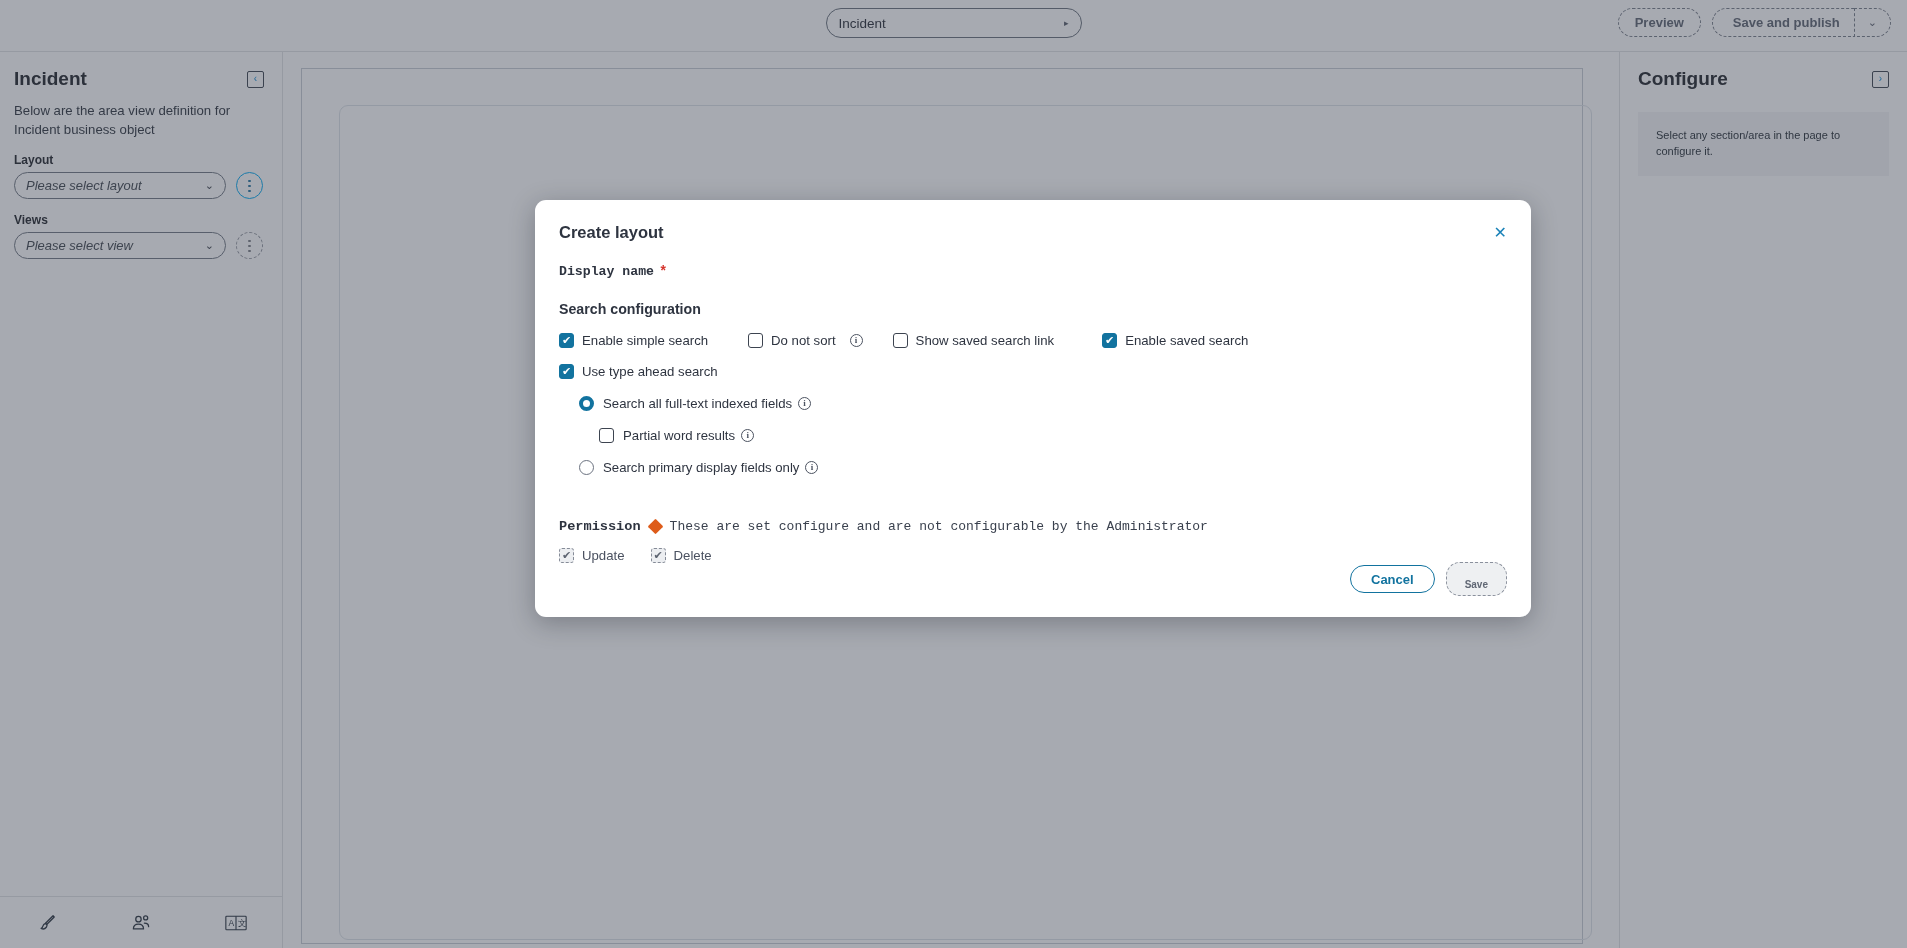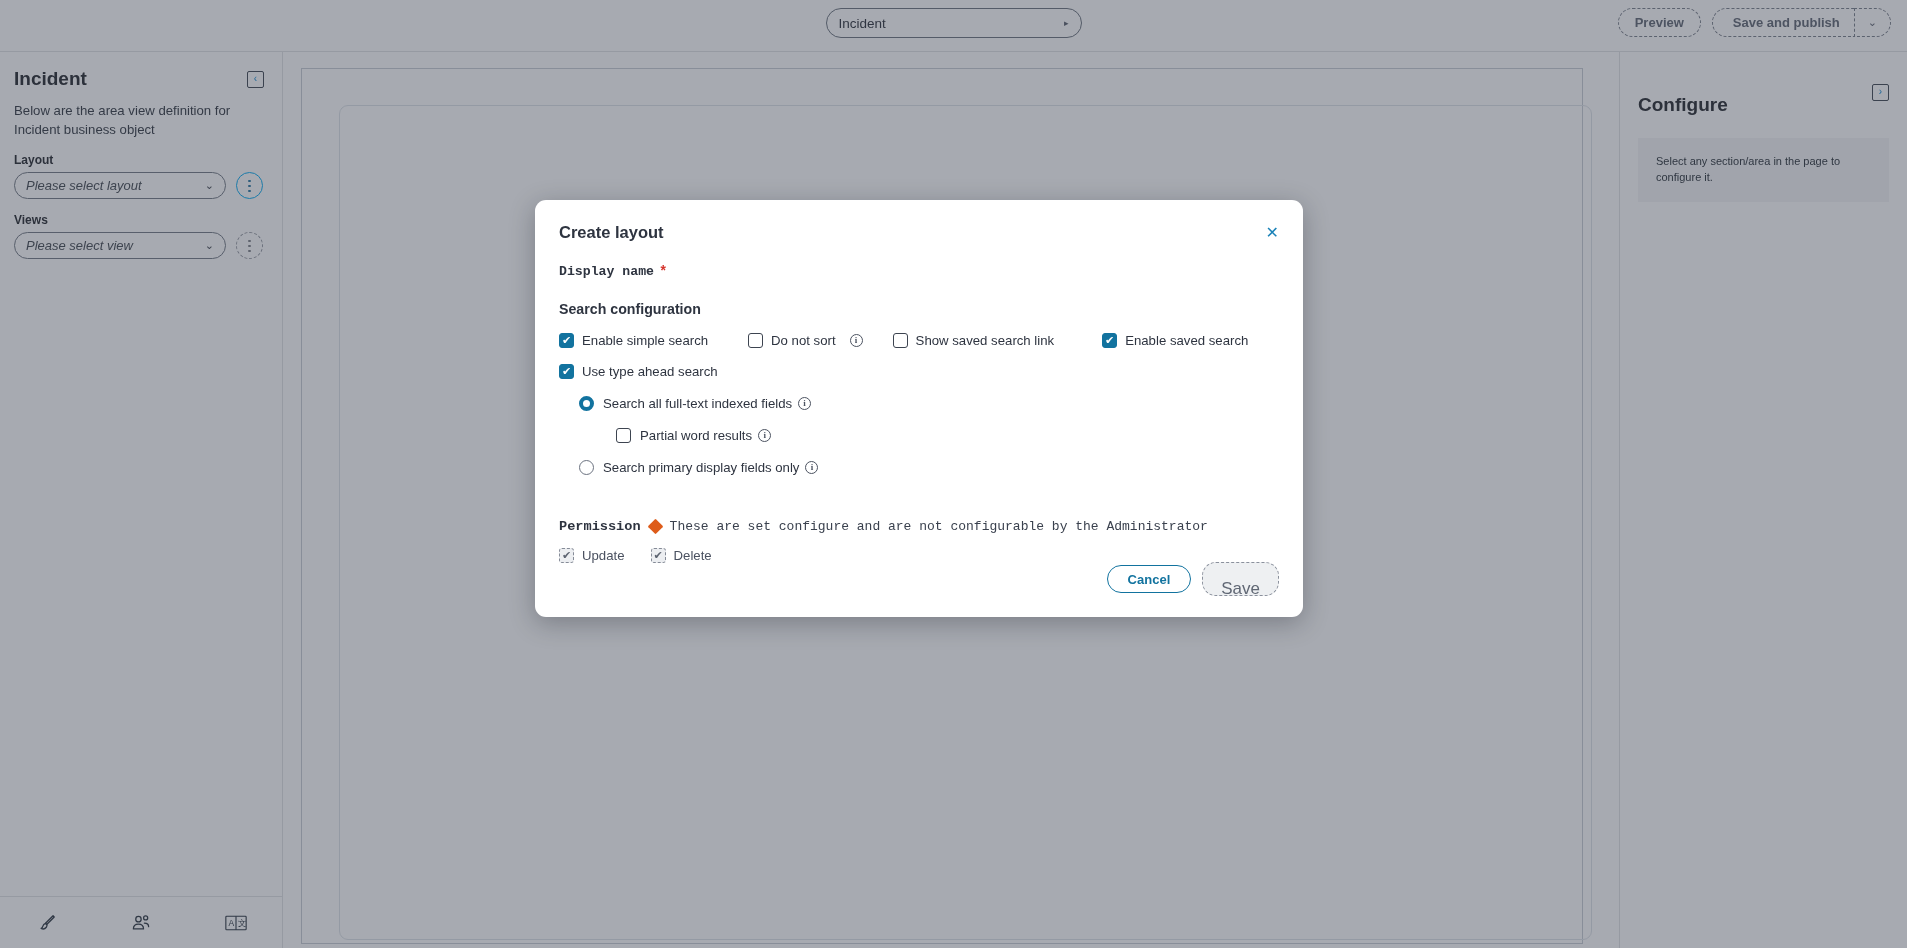--- a/index.html
+++ b/index.html
@@ -112,32 +112,32 @@
     position: absolute; left: 37px; top: 36px; width: 1253px; height: 835px;
     border: 1px solid #9aa0ab; border-radius: 9px;
   }
 
   
   .rightpanel {
     position: absolute; right: 0; top: 52px; width: 288px; height: 896px;
     background: #aeb1b8; border-left: 1px solid #9ca0a8;
   }
   .rp-head { display: flex; align-items: center; padding: 16px 18px 0 18px; }
-  .rp-title { font-size: 19px; font-weight: bold; color: #2b303b; margin-top: 26px; }
+  .rp-title { font-size: 19px; font-weight: bold; color: #2b303b; }
   .rp-note {
     margin: 22px 18px 0 18px; background: #a7abb3; padding: 16px 18px;
     font-size: 11px; color: #2f3642; line-height: 1.45;
   }
 
   
   .modal-backdrop {
     position: absolute; inset: 0; background: rgba(60,64,72,0.06);
   }
   .modal {
-    position: absolute; left: 535px; top: 200px; width: 768px; height: 417px;
+    position: absolute; left: 535px; top: 200px; width: 996px; height: 417px;
     background: #ffffff; border-radius: 11px;
     box-shadow: 0 6px 26px rgba(20,24,32,0.30);
   }
   .modal-head {
     display: flex; align-items: center; padding: 23px 24px 0 24px;
   }
   .modal-title { font-size: 16.5px; font-weight: bold; color: #2e3440; }
   .modal-close {
     margin-left: auto; font-size: 16px; color: #1a82b8; line-height: 1;
     background: none; border: none; cursor: pointer; font-family: "Liberation Sans", sans-serif;
@@ -202,21 +202,21 @@
   }
   .btn-cancel {
     height: 28px; padding: 0 20px; border-radius: 14px;
     border: 1.4px solid #12739f; background: #fff; color: #12739f;
     font-size: 13px; font-weight: bold; font-family: "Liberation Sans", sans-serif;
     cursor: pointer;
   }
   .btn-save {
     height: 28px; padding: 16px 18px; border-radius: 14px;
     border: 1.4px dashed #8a909c; background: #eef0f2; color: #606774;
-    font-size: 17px; font-weight: normal; font-family: "Liberation Sans", sans-serif;
+    font-size: 10px; font-weight: bold; font-family: "Liberation Sans", sans-serif;
   }
   .sp-40 { width: 40px; } .sp-30 { width: 30px; } .sp-48 { width: 48px; }
 </style>
 </head>
 <body>
 
 <div class="topbar">
   <div class="topbar-center">
     <div class="object-pill">
       <span>Incident</span>
@@ -349,21 +349,21 @@
         <span>Use type ahead search</span>
       </label>
     </div>
 
     <div class="radio-row" style="margin-left:20px">
       <span class="radio on"></span>
       <span>Search all full-text indexed fields</span>
       <span class="info">i</span>
     </div>
 
-    <div class="radio-row" style="margin-left:57px">
+    <div class="radio-row" style="margin-left:40px">
       <span class="box off" style="margin-right:9px"></span>
       <span>Partial word results</span>
       <span class="info">i</span>
     </div>
 
     <div class="radio-row" style="margin-left:20px">
       <span class="radio off"></span>
       <span>Search primary display fields only</span>
       <span class="info">i</span>
     </div>

